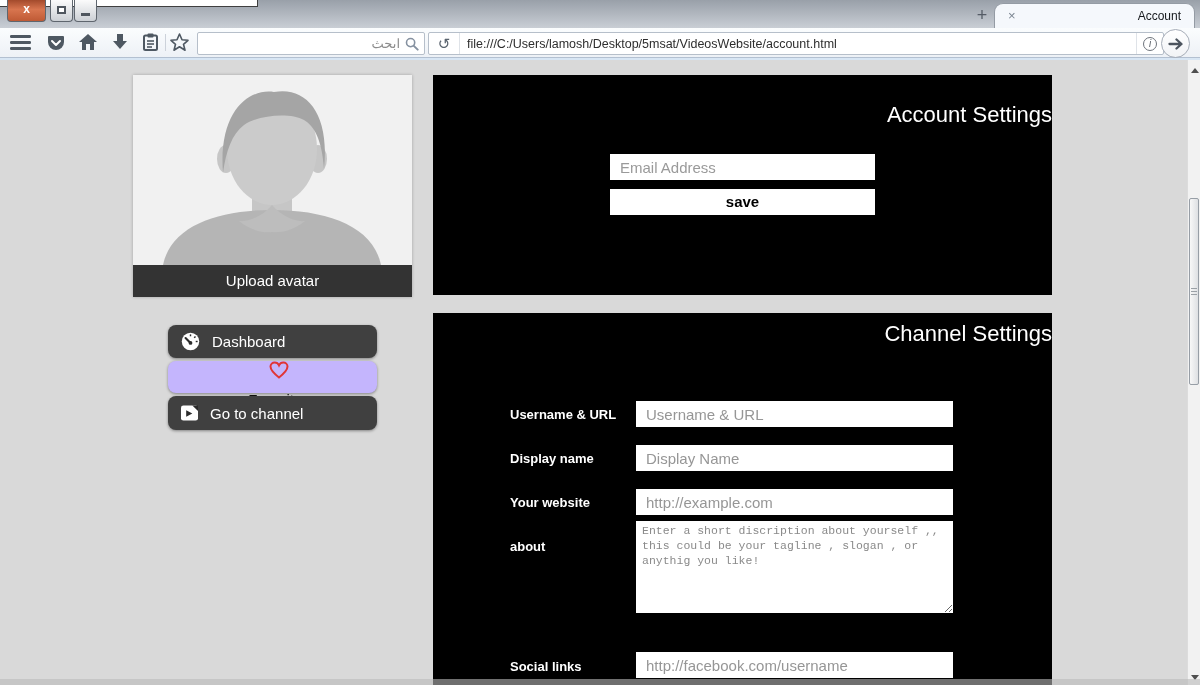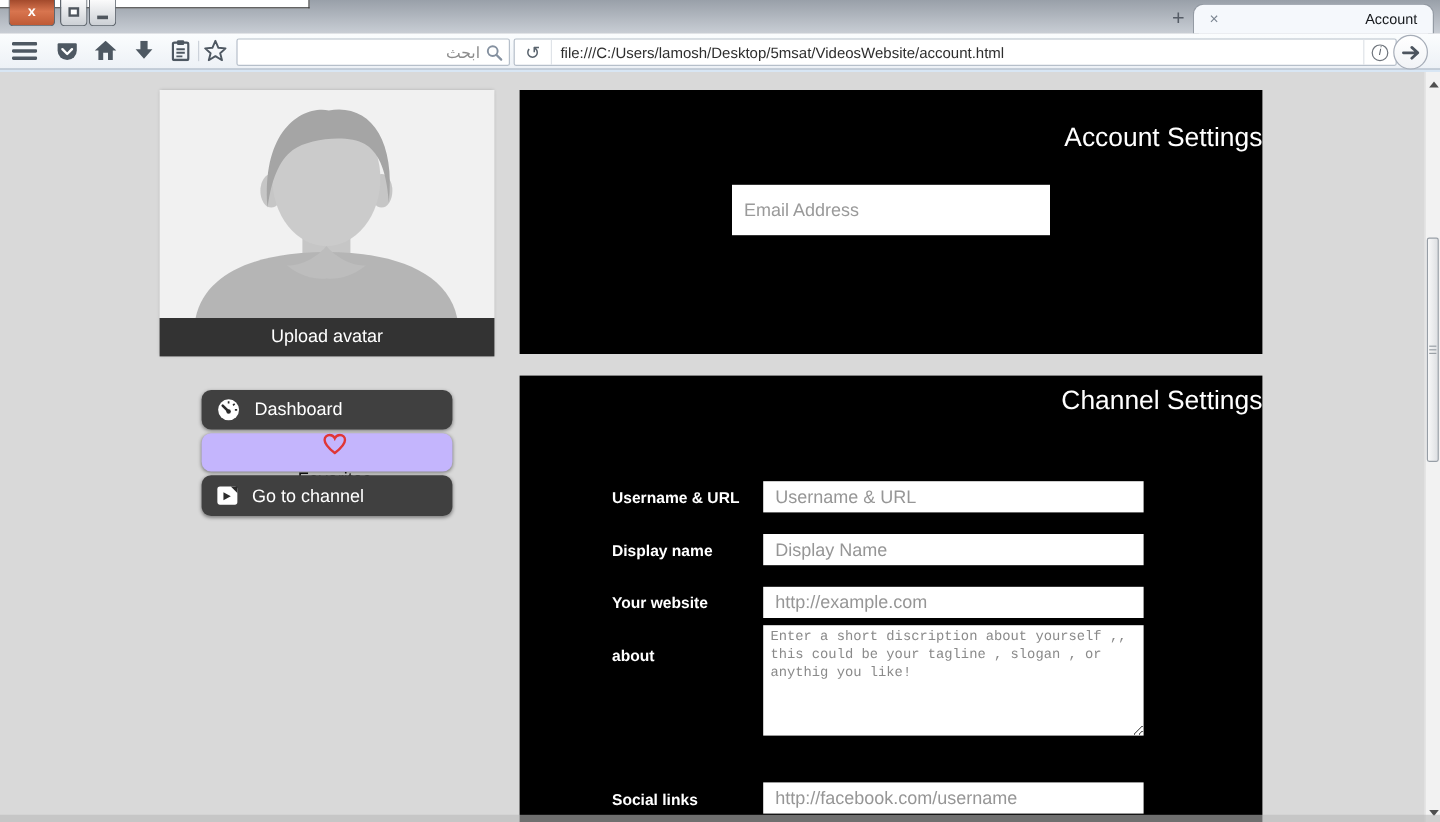--- a/index.html
+++ b/index.html
@@ -80,21 +80,21 @@
   .side-btn.dark { background:#404040; color:#ffffff; }
   .side-btn.light { background:#c4b5fd; color:#111111;flex-direction:column; }
   .sb-1 { top:325px; height:33px; }
   .sb-2 { top:361px; height:32px; }
   .sb-3 { top:396px; height:34px; }
 
   .panel { background:#000000; z-index:1; }
   .panel-title { color:#ffffff; font-size:22px; text-align:right; }
   .panel1 { left:433px; top:75px; width:619px; height:220px; }
   .panel1 .panel-title { padding-top:27px; }
-  .email-input { position:absolute; left:177px; top:79px; width:265px; height:42px;
+  .email-input { position:absolute; left:177px; top:79px; width:265px; height:26px;
     border:none; outline:none; padding:0 10px; font-size:15px; color:#222;
     font-family:"Liberation Sans", sans-serif; background:#fff; }
   .email-input::placeholder { color:#9a9a9a; }
   .save-btn { position:absolute; left:177px; top:114px; width:265px; height:26px;
     background:#ffffff; color:#000; border:none; font-size:15px; font-weight:600;
     text-align:center; line-height:26px; cursor:pointer;
     font-family:"Liberation Sans", sans-serif; }
 
   .panel2 { left:433px; top:313px; width:619px; height:372px; overflow:hidden; }
   .panel2 .panel-title { padding-top:8px; }
@@ -264,20 +264,21 @@
         <path d="M12 0 L18 0 L18 6 Z" fill="#2b2b2b"></path>
         <path d="M5.5 5 L12 8.5 L5.5 12 Z" fill="#2b2b2b"></path>
       </svg>
   </span>
   <span>Go to channel</span>
 </div>
 
 <div class="abs panel panel1">
   <div class="panel-title">Account Settings</div>
   <input class="email-input" type="text" placeholder="Email Address" style="">
+  <button class="save-btn">save</button>
 </div>
 
 <div class="abs panel panel2">
   <div class="panel-title">Channel Settings</div>
 
   <span class="fld-label lb-1">Username &amp; URL</span>
   <input class="fld-input in-1" type="text" placeholder="Username &amp; URL" style="">
 
   <span class="fld-label lb-2">Display name</span>
   <input class="fld-input in-2" type="text" placeholder="Display Name" style="">

